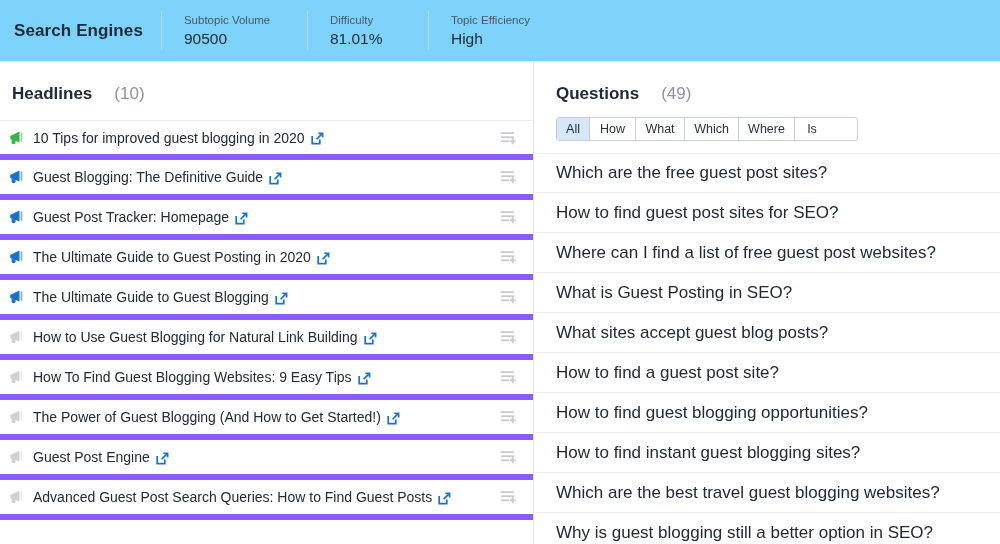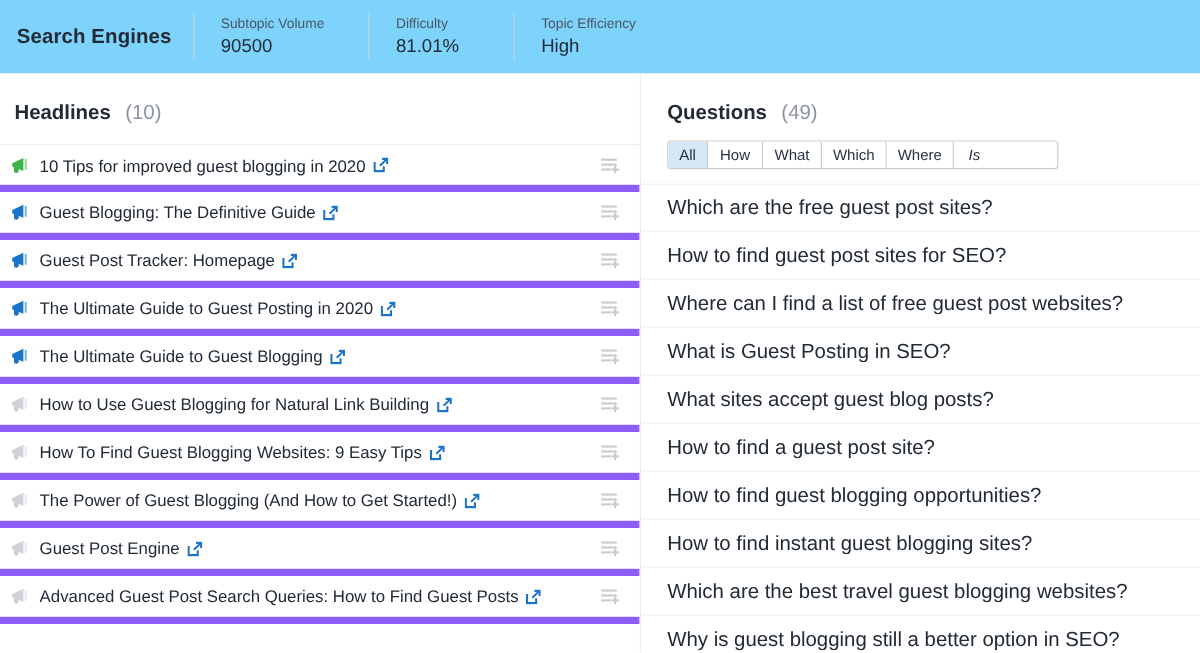--- a/index.html
+++ b/index.html
@@ -60,21 +60,21 @@
     background: #fff; overflow: hidden;
   }
   .right-col {
     position: absolute; left: 534px; top: 62px; width: 466px; height: 482px;
     background: #fff; overflow: hidden;
   }
 
   
   .sec-head {
     font-size: 17px; font-weight: 700; color: #222a35;
-    display: flex; align-items: baseline; gap: 12px;
+    display: flex; align-items: baseline; gap: 22px;
   }
   .sec-head .count { font-weight: 400; color: #8d949e; font-size: 17px; }
   .left-col .sec-head { padding: 22px 0 0 12px; }
   .right-col .sec-head { padding: 22px 0 0 22px; }
 
   
   .headlines { margin-top: 16px; }
   .hl-row {
     position: relative;
     height: 40px;
@@ -89,21 +89,21 @@
     white-space: nowrap; overflow: hidden;
   }
   .ext-link { flex: 0 0 auto; margin-left: 6px; width: 13px; height: 13px; display:block; }
   .add-list {
     position: absolute; right: 15px; top: 50%; transform: translateY(-50%);
     width: 18px; height: 16px; display: block;
   }
 
   
   .q-tabs {
-    display: flex; margin: 13px 0 0 22px; width: 326px; height: 24px;
+    display: flex; margin: 13px 0 0 22px; width: 302px; height: 24px;
     border: 1px solid #c9ced6; border-radius: 3px; overflow: hidden;
     background: #fff;
   }
   .q-tab {
     display: flex; align-items: center; justify-content: center;
     font-size: 12.5px; color: #2b3340;
     border-right: 1px solid #c9ced6;
     background: #fff; cursor: pointer;
     height: 100%;
   }
@@ -368,21 +368,21 @@
     <div class="sec-head">
       <span>Questions</span>
       <span class="count">(49)</span>
     </div>
     <div class="q-tabs" id="question-tabs">
         <div class="q-tab active" style="width: 33px;">All</div>
         <div class="q-tab" style="width: 46px;">How</div>
         <div class="q-tab" style="width: 49px;">What</div>
         <div class="q-tab" style="width: 54px;">Which</div>
         <div class="q-tab" style="width: 56px;">Where</div>
-        <div class="q-tab" style="width: 34px; font-style: italic;">Is</div>
+        <div class="q-tab" style="width: 34px;">Is</div>
       </div>
     <div class="questions" id="questions-list">
         <div class="q-row">
           <span class="q-text">Which are the free guest post sites?</span>
         </div>
         <div class="q-row">
           <span class="q-text">How to find guest post sites for SEO?</span>
         </div>
         <div class="q-row">
           <span class="q-text">Where can I find a list of free guest post websites?</span>

